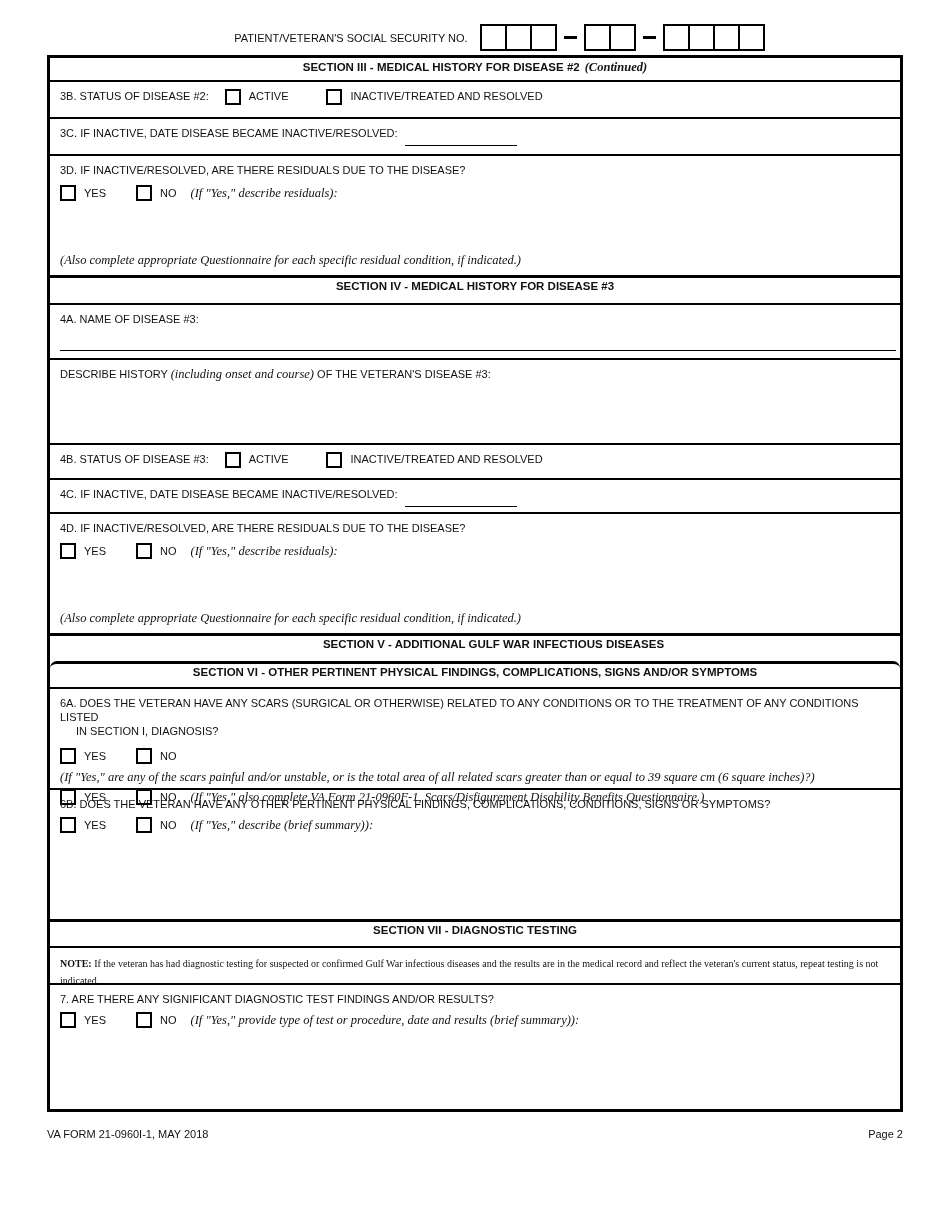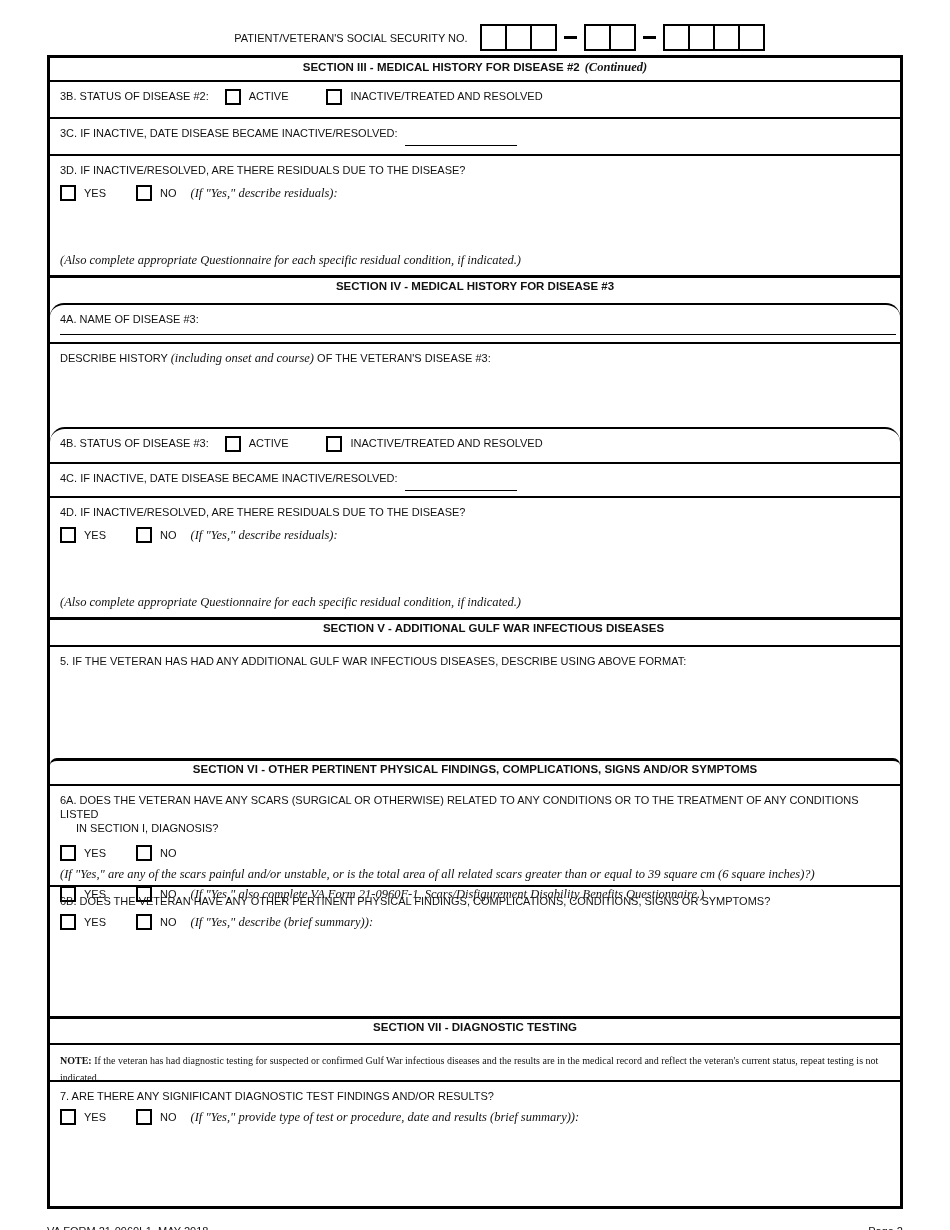--- a/index.html
+++ b/index.html
@@ -30,21 +30,21 @@
   .date-line{display:inline-block;width:112px;height:15px;border-bottom:1.5px solid #000;margin-left:7px;transform:translateY(4px);}
   .spacer{flex:1;}
   .bottom-note{margin-top:auto;}
   .write-line{position:absolute;left:10px;right:4px;bottom:7px;border-bottom:1.2px solid #000;height:0;}
   .indent16{margin-left:16px;}
   .serif-note{font-family:"Liberation Serif",serif;font-size:10px;line-height:17px;}
   .serif-note b{font-weight:bold;}
   .footer{margin:16px 47px 0;display:flex;justify-content:space-between;font-size:11px;}
   
   .h-sec3{height:17px;} .h-3b{height:37px;} .h-3c{height:37px;} .h-3d{height:121px;}
-  .h-sec4{height:20px;} .h-4a{height:39px;border-radius:14px;} .h-desc{height:85px;} .h-4b{height:35px;border-radius:15px;}
+  .h-sec4{height:20px;} .h-4a{height:55px;} .h-desc{height:85px;} .h-4b{height:35px;}
   .h-4c{height:34px;} .h-4d{height:121px;} .h-sec5{height:20px;padding-left:43px;} .h-5{height:113px;}
   .h-sec6{height:18px;border-radius:7px;} .h-6a{height:101px;} .h-6b{height:131px;} .h-sec7{height:19px;}
   .h-note{height:37px;} .h-7{height:126px;}
 </style>
 </head>
 <body>
 
 <div class="topbar">
   <span class="ssn-label">PATIENT/VETERAN'S SOCIAL SECURITY NO.</span>
   <span class="ssn-group">
@@ -139,24 +139,20 @@
       <span class="ital">(If  "Yes," describe residuals):</span>
     </div>
     <div class="spacer"></div>
     <span class="ital bottom-note">(Also complete appropriate Questionnaire for each specific residual condition, if indicated.)</span>
   </div>
 
   <div class="sec h-sec5">
     <span>SECTION V - ADDITIONAL GULF WAR INFECTIOUS DISEASES</span>
   </div>
 
-  <div class="row h-5">
-    <span>5. IF THE VETERAN HAS HAD ANY ADDITIONAL GULF WAR INFECTIOUS DISEASES, DESCRIBE USING ABOVE FORMAT:</span>
-    <div class="spacer"></div>
-  </div>
 
   <div class="sec h-sec6">
     <span>SECTION VI - OTHER PERTINENT PHYSICAL FINDINGS, COMPLICATIONS, SIGNS AND/OR SYMPTOMS</span>
   </div>
 
   <div class="row h-6a">
     <span>6A. DOES THE VETERAN HAVE ANY SCARS (SURGICAL OR OTHERWISE) RELATED TO ANY CONDITIONS OR TO THE TREATMENT OF ANY CONDITIONS LISTED</span>
     <span class="indent16">IN SECTION I, DIAGNOSIS?</span>
     <div class="cbxrow mt10">
       <span class="cbx"></span>

